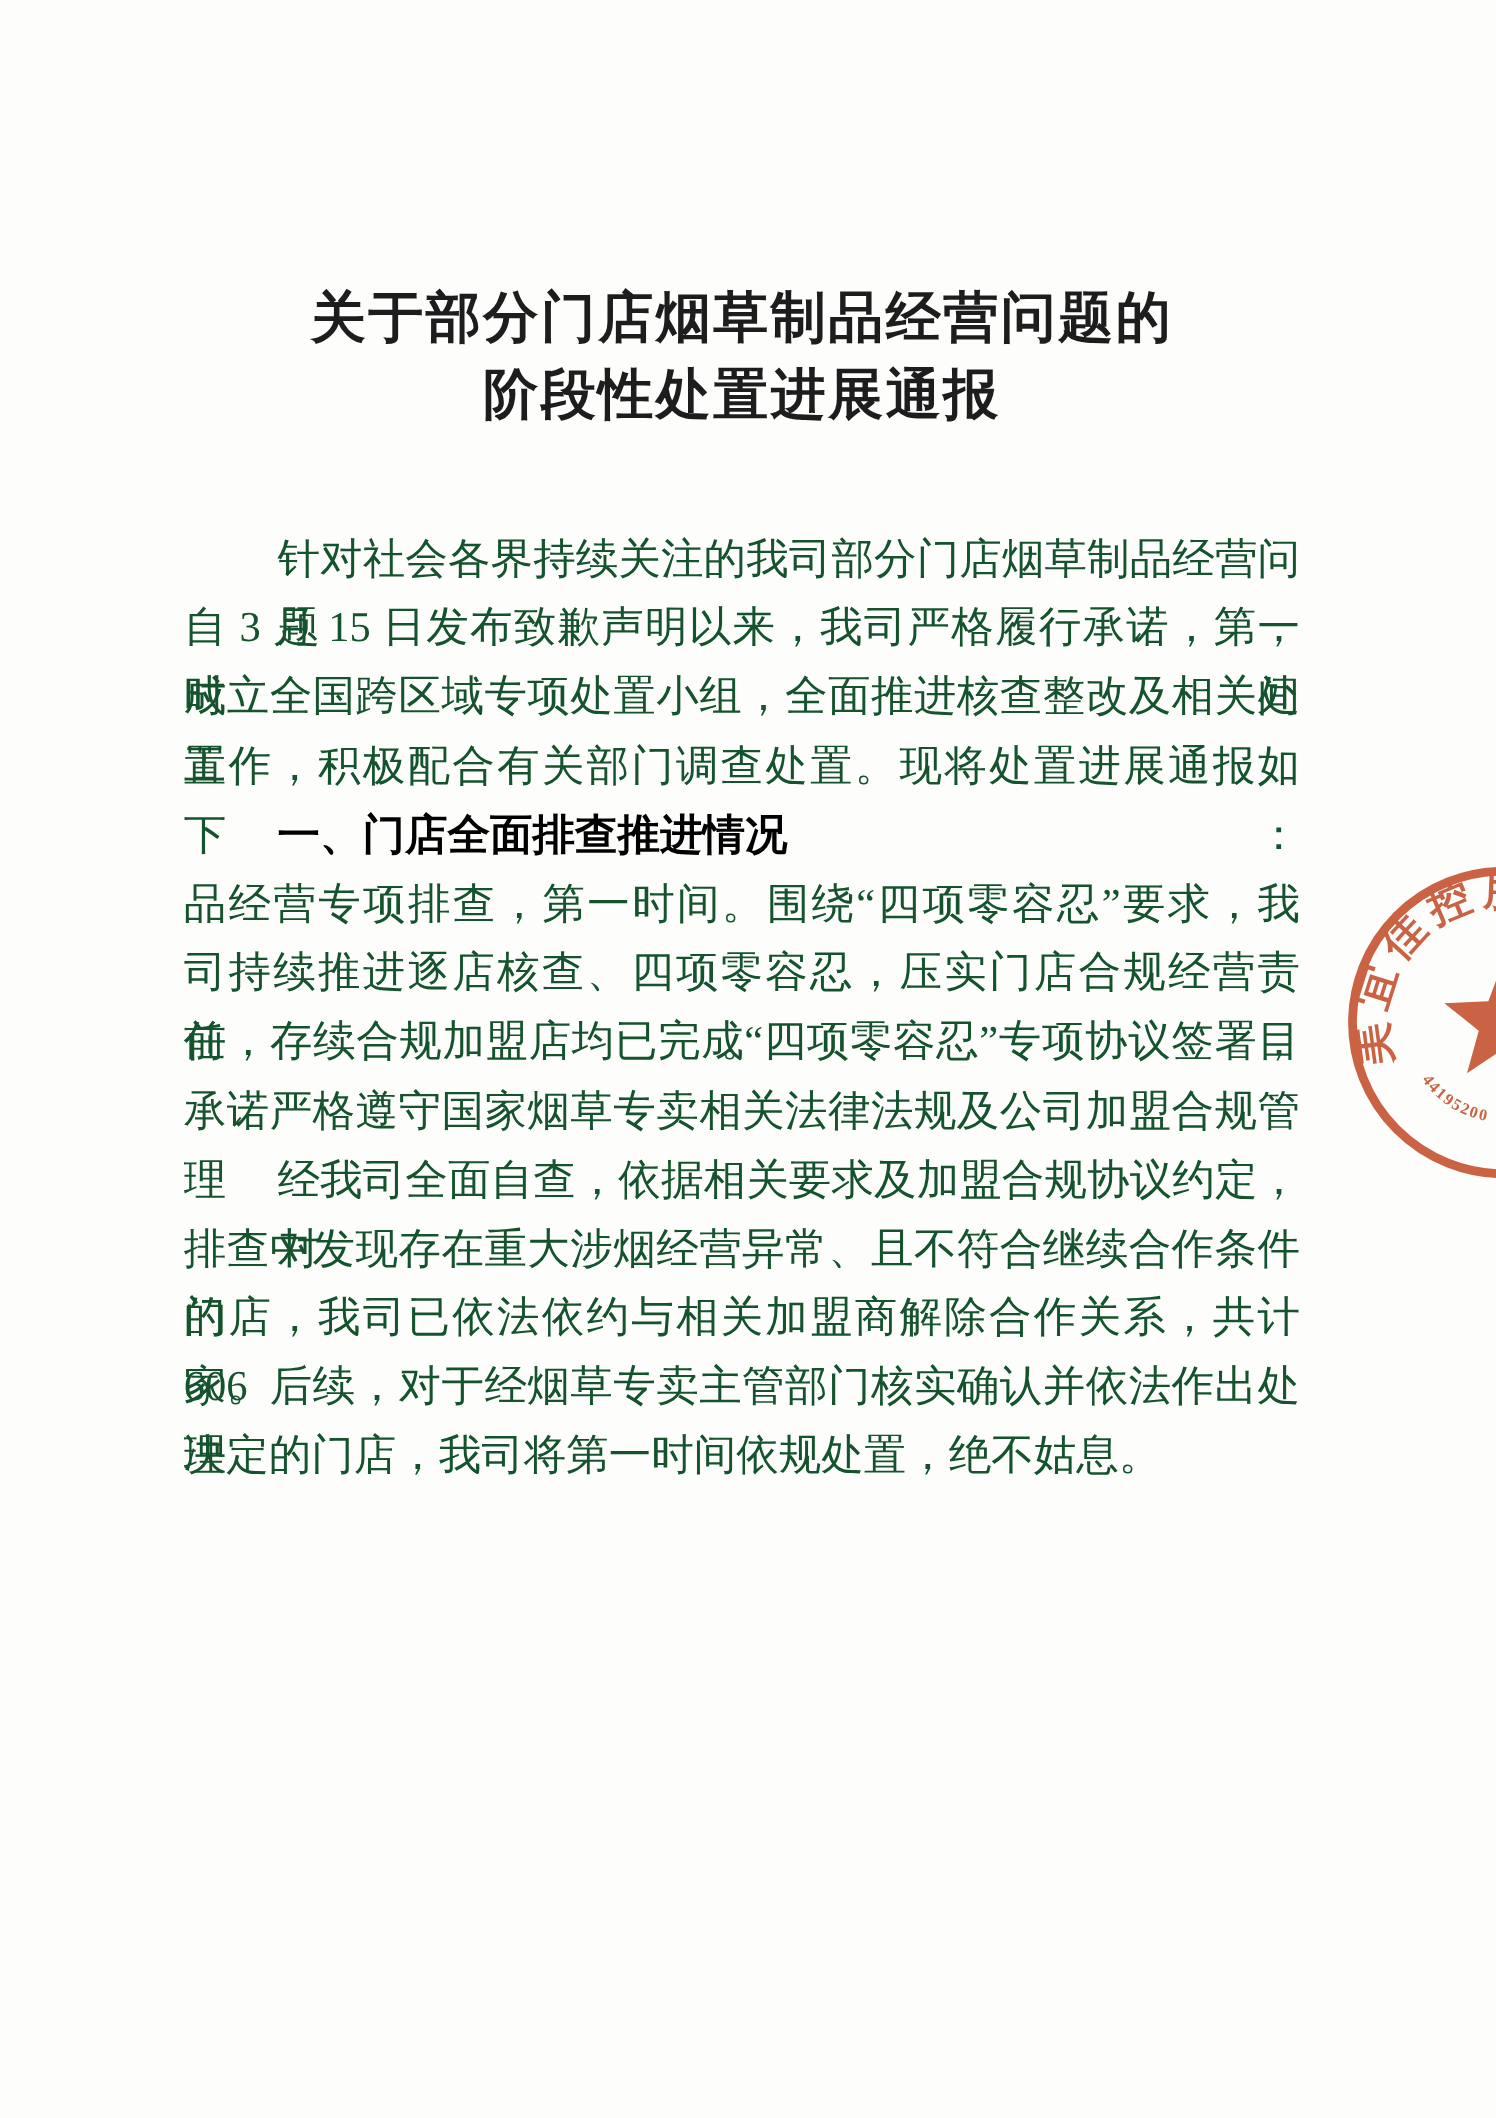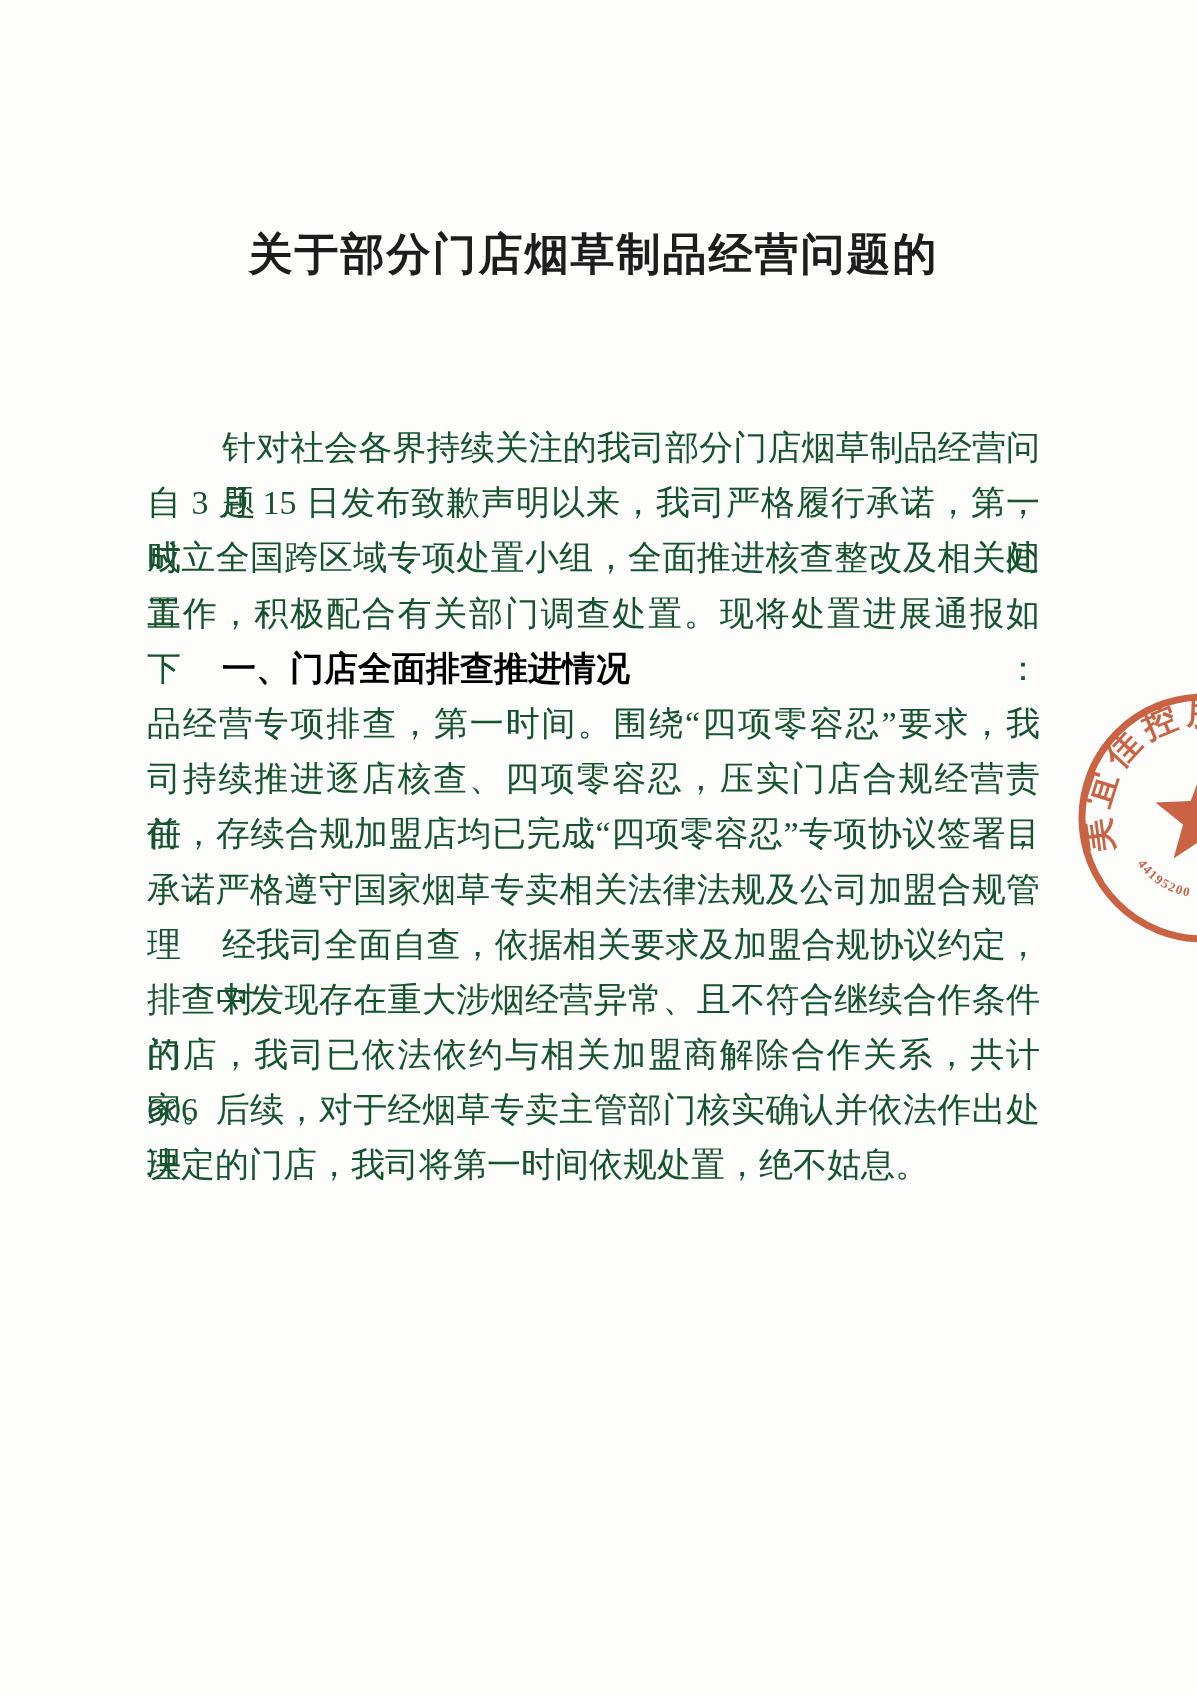--- a/index.html
+++ b/index.html
@@ -61,20 +61,21 @@
     font-weight:bold;
   }
 </style>
 </head>
 <body>
 
 <div class="page">
 
   <div class="title">
     <div>关于部分门店烟草制品经营问题的</div>
+    <div>阶段性处置进展通报</div>
   </div>
 
   <div class="body-text">
       <div class="line indent j">针对社会各界持续关注的我司部分门店烟草制品经营问题，</div>
       <div class="line j">自 3 月 15 日发布致歉声明以来，我司严格履行承诺，第一时间</div>
       <div class="line j">成立全国跨区域专项处置小组，全面推进核查整改及相关处置</div>
       <div class="line j">工作，积极配合有关部门调查处置。现将处置进展通报如下：</div>
       <div class="line indent heading">一、门店全面排查推进情况</div>
       <div class="line j">品经营专项排查，第一时间。围绕“四项零容忍”要求，我</div>
       <div class="line j">司持续推进逐店核查、四项零容忍，压实门店合规经营责任。目</div>

